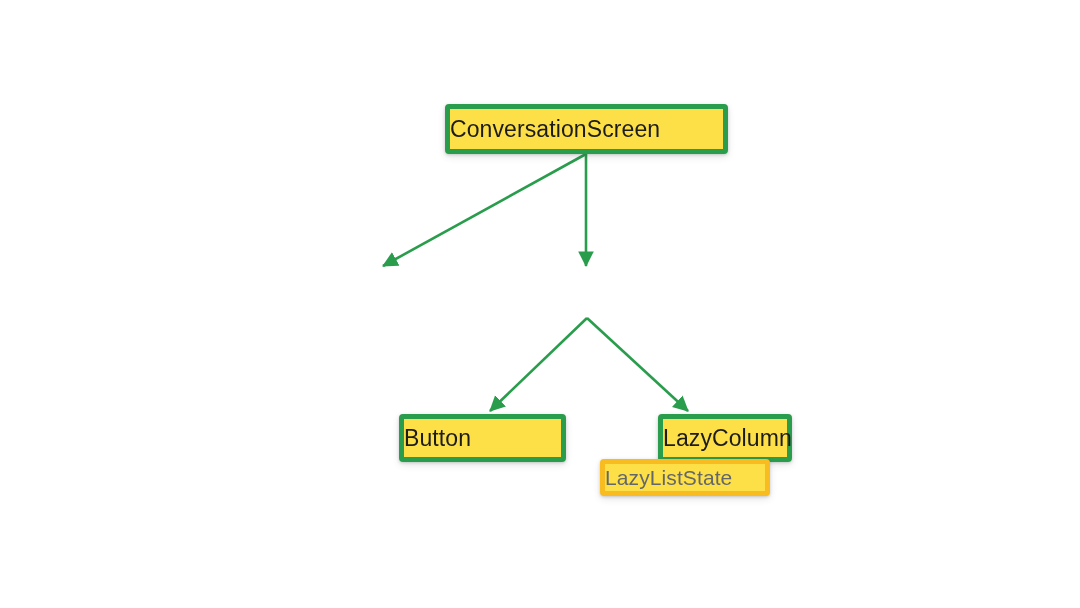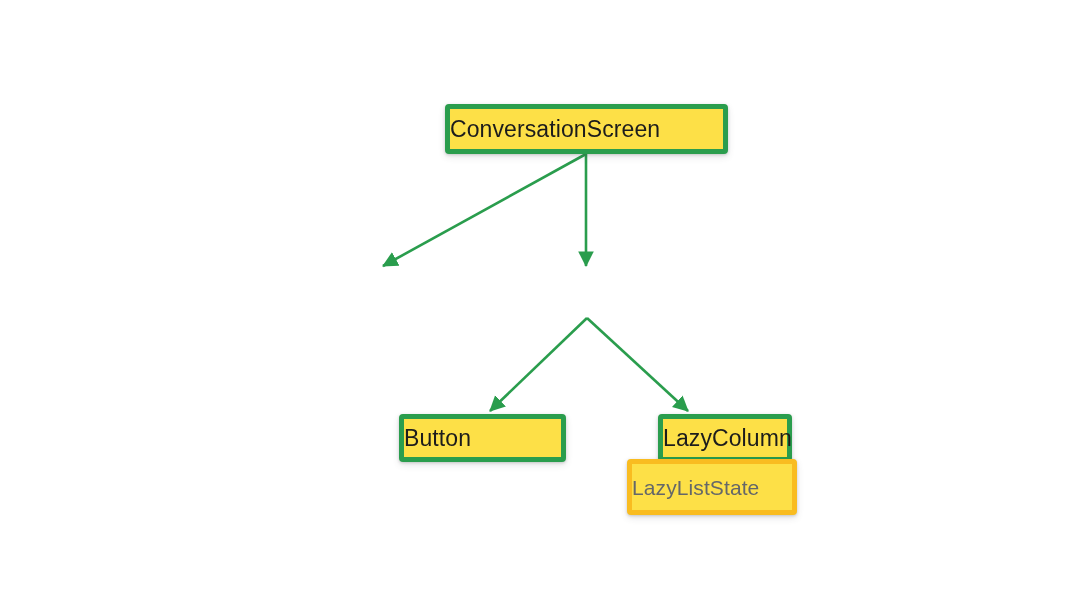--- a/index.html
+++ b/index.html
@@ -78,21 +78,21 @@
   #node-messageslist {
     left: 500px;  top: 269px;  width: 169px; height: 49px;
   }
   #node-button {
     left: 399px;  top: 414px;  width: 167px; height: 48px;
   }
   #node-lazycolumn {
     left: 610px;  top: 414px;  width: 134px; height: 48px; margin-left: 48px;
   }
   #node-lazyliststate {
-    left: 627px;  top: 459px;  width: 170px; height: 56px;
+    left: 600px;  top: 459px;  width: 170px; height: 37px;
   }
 </style>
 </head>
 <body>
 
 <div id="diagram">
 
   <svg id="edges" viewBox="0 0 1080 608" width="1080" height="608" xmlns="http://www.w3.org/2000/svg">
     <defs>
       <marker id="arrowhead" markerWidth="7" markerHeight="7" refX="5.6" refY="3" orient="auto" markerUnits="strokeWidth">

